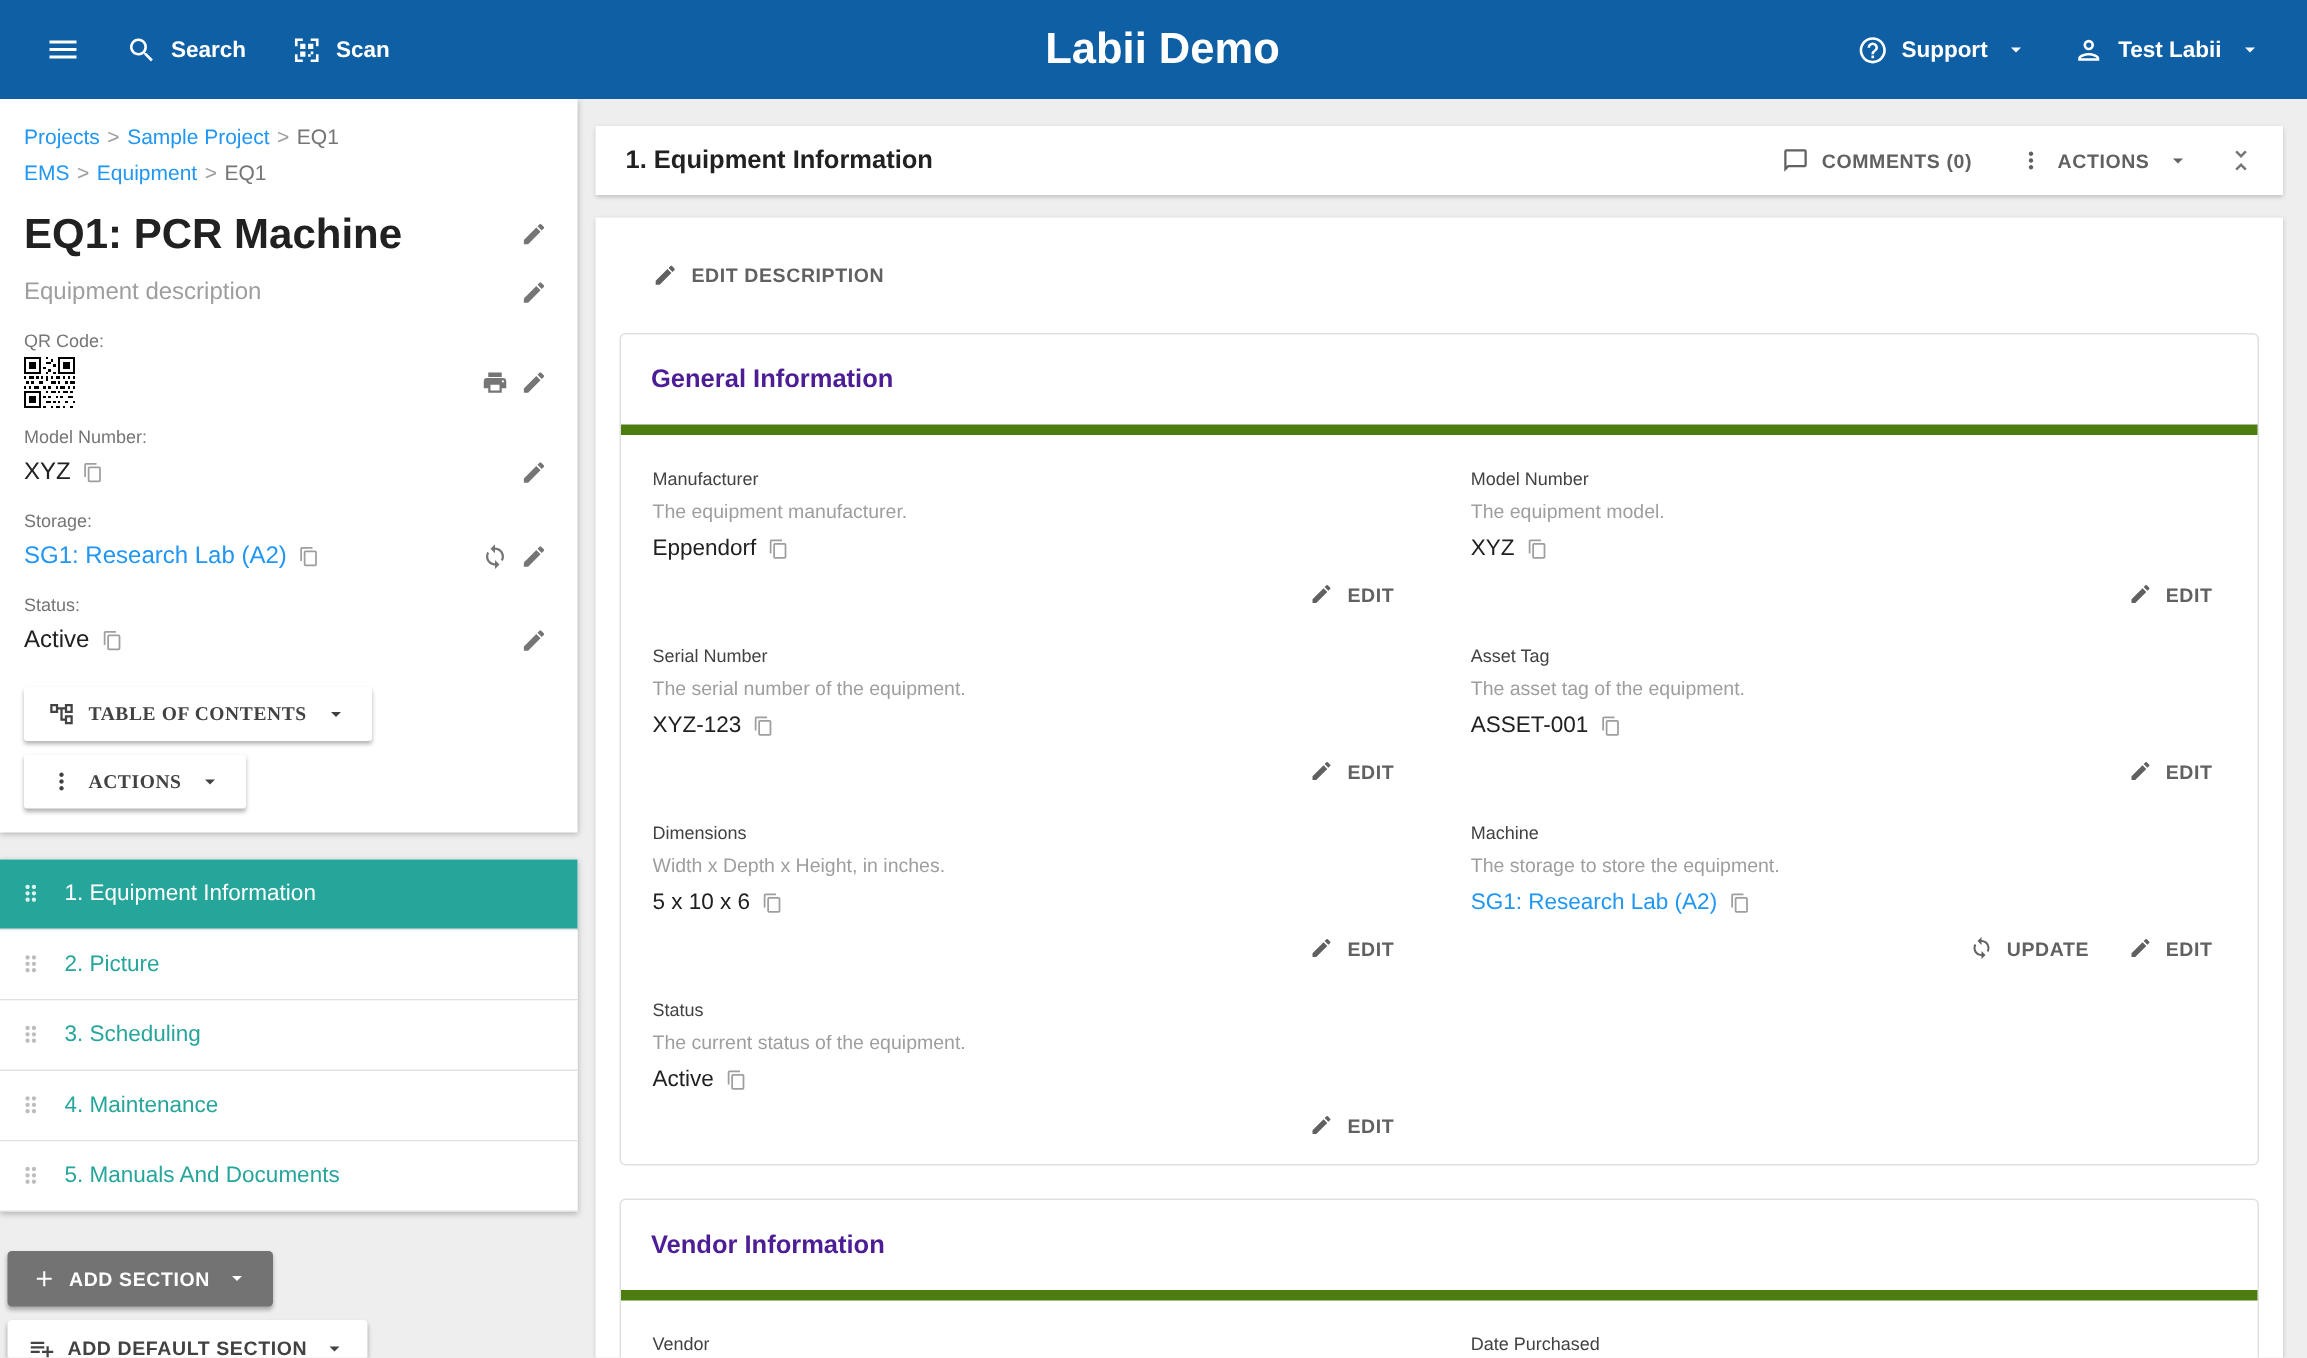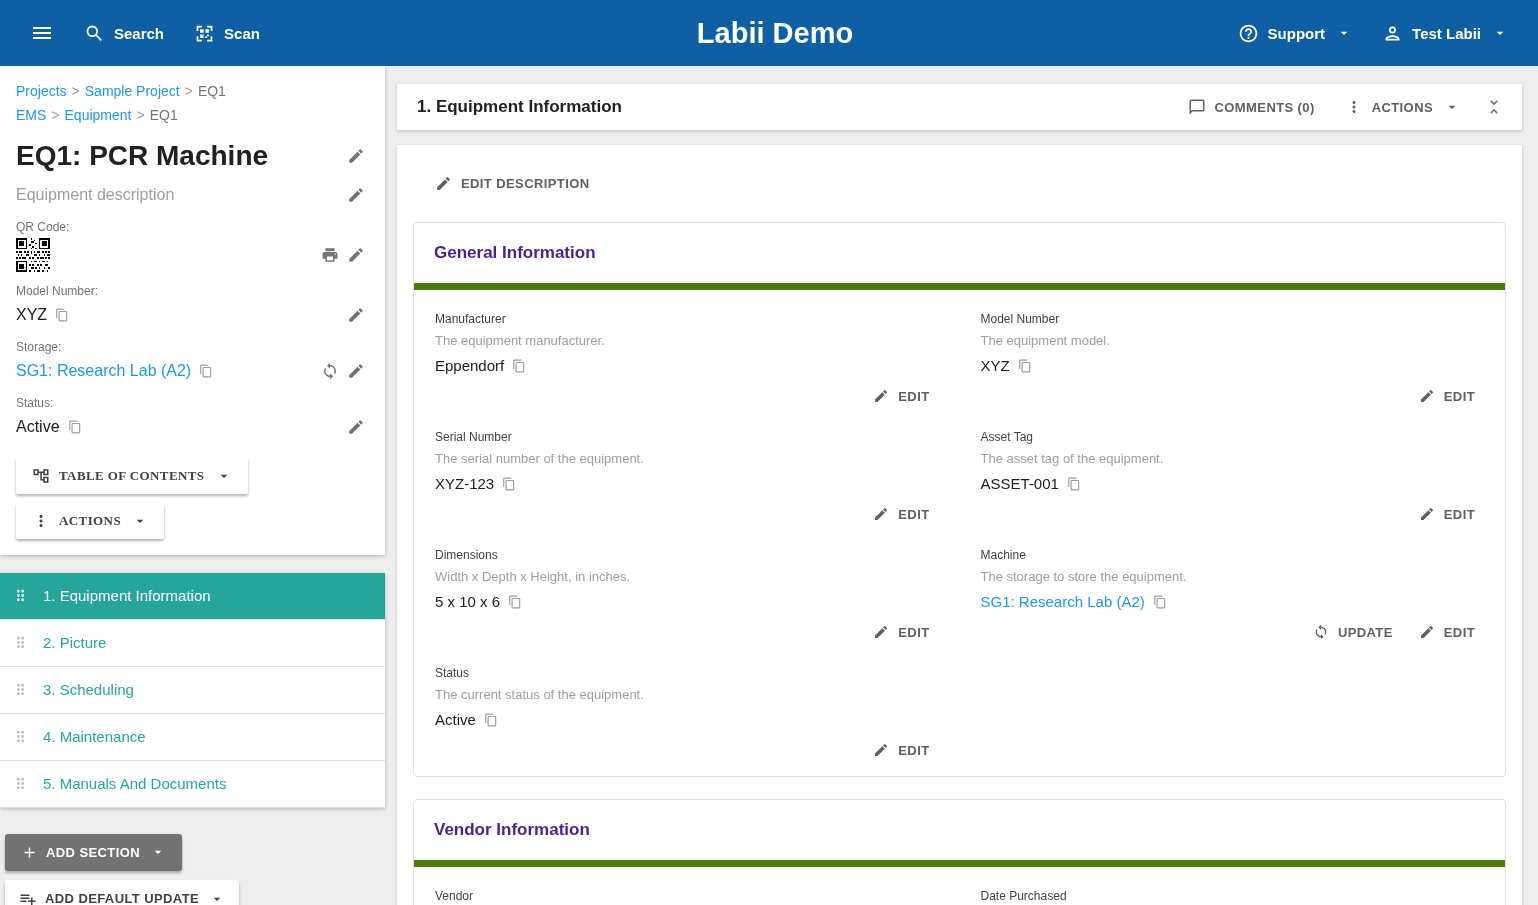--- a/index.html
+++ b/index.html
@@ -374,21 +374,21 @@
           </svg>
       </span>
     </button>
     <br>
     <button class="add-default">
       <span class="icon">
         <svg width="18" height="18" viewBox="0 0 24 24">
             <path d="M14 10H2v2h12v-2zm0-4H2v2h12V6zm4 8v-4h-2v4h-4v2h4v4h2v-4h4v-2h-4zM2 16h8v-2H2v2z"></path>
           </svg>
       </span>
-      <span>ADD DEFAULT UPDATE</span>
+      <span>ADD DEFAULT SECTION</span>
       <span class="icon caret">
         <svg width="16" height="16" viewBox="0 0 24 24">
             <path d="M7 10l5 5 5-5z"></path>
           </svg>
       </span>
     </button>
   </aside>
 
   <main class="main">
     <div class="section-header-card">

